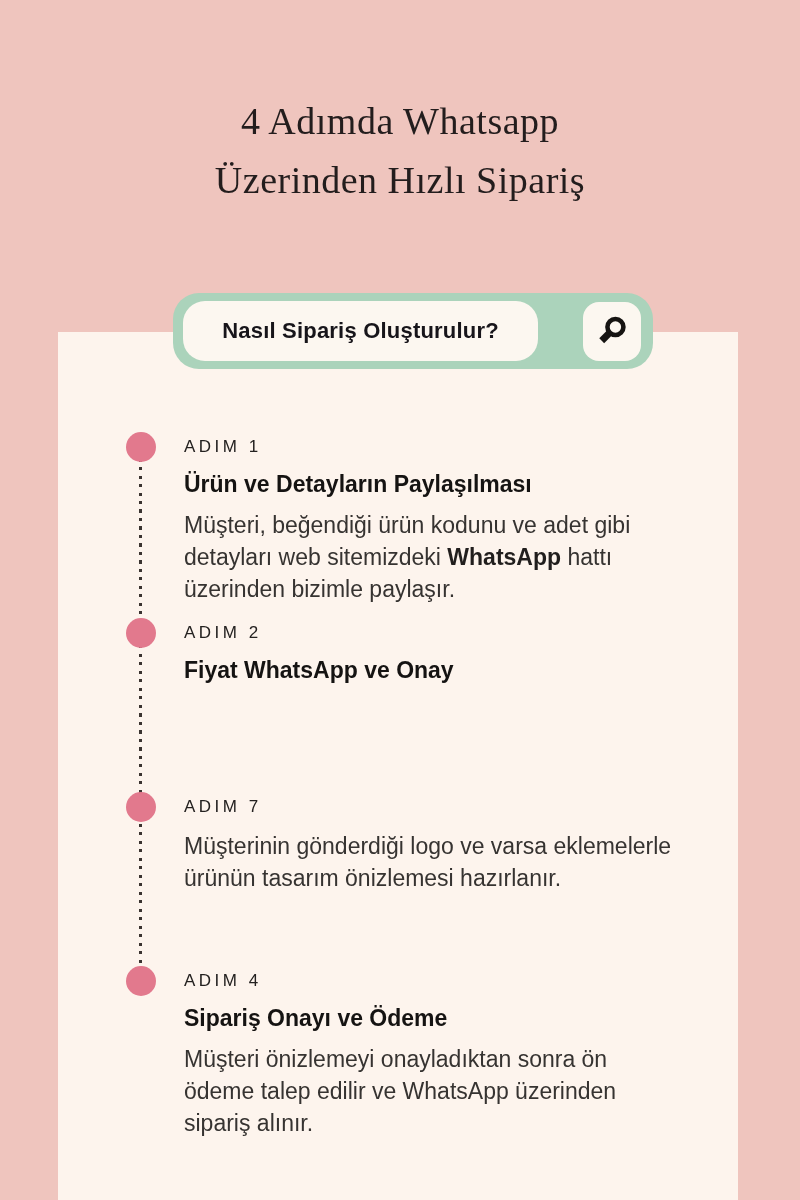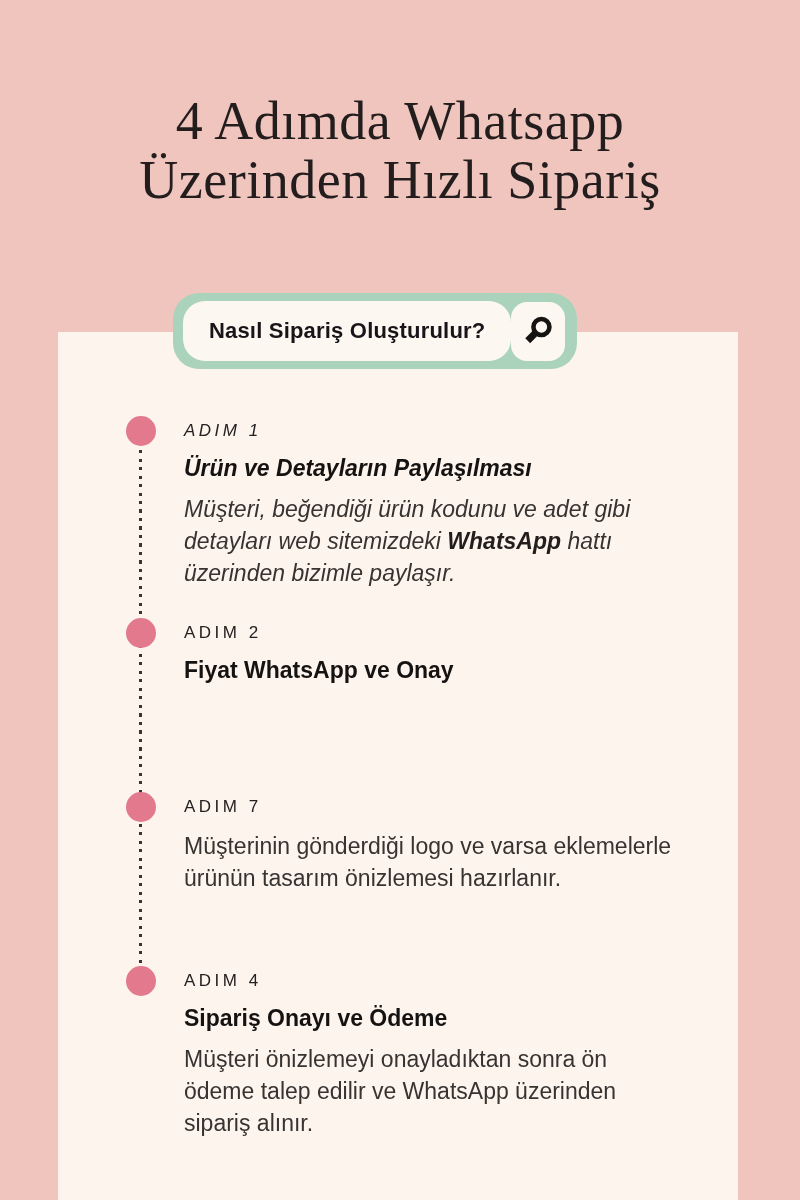--- a/index.html
+++ b/index.html
@@ -18,36 +18,36 @@
     position:relative;
     overflow:hidden;
     background:var(--background,#efc5be);
     font-family:"Liberation Sans","DejaVu Sans",sans-serif;
   }
   .page-title{
     position:absolute;
     top:92px;left:0;right:0;
     text-align:center;
     font-family:"Liberation Serif","DejaVu Serif",serif;
-    font-size:54px;
+    font-size:38px;
     line-height:59px;
     font-weight:400;
     letter-spacing:0.5px;
     color:var(--heading-text,#231d1d);
   }
   .content-card{
     position:absolute;
     left:58px;top:332px;
     width:680px;bottom:0;
     background:var(--card,#fdf4ed);
   }
   .search-bar{
     position:absolute;
     left:173px;top:293px;
-    width:404px;height:76px;
+    width:480px;height:76px;
     background:var(--search-container,#abd3bb);
     border-radius:26px;
     display:flex;
     align-items:center;
     justify-content:space-between;
     padding:0 12px 0 10px;
     z-index:2;
   }
   .search-input{
     width:355px;height:60px;
@@ -114,21 +114,21 @@
     white-space:pre-wrap;
     margin-bottom:13px;
   }
   .step-body{
     font-size:23px;
     line-height:1.38;
     color:var(--body-text,#363331);
     white-space:pre-line;
   }
   .step-body b{font-weight:700;color:#211e1d;}
-  .step-1{top:416px;font-style:italic;}
+  .step-1{top:432px;}
   .step-2{top:618px;}
   .step-3{top:792px;}
   .step-4{top:966px;}
 </style>
 </head>
 <body>
 
 <h1 class="page-title">
   <div>4 Adımda Whatsapp</div>
   <div>Üzerinden Hızlı Sipariş</div>

